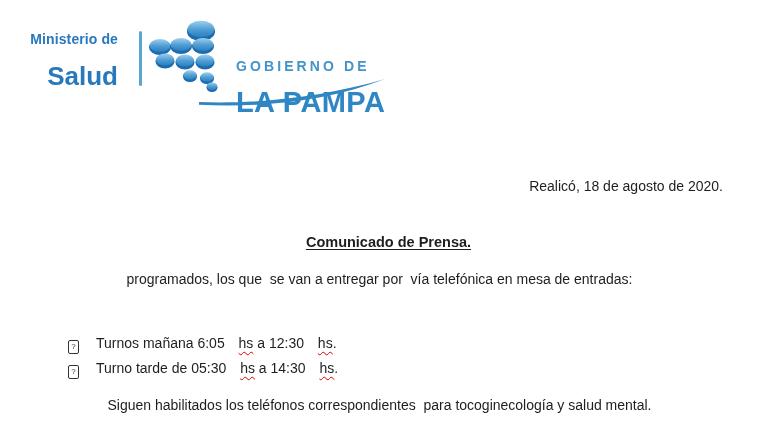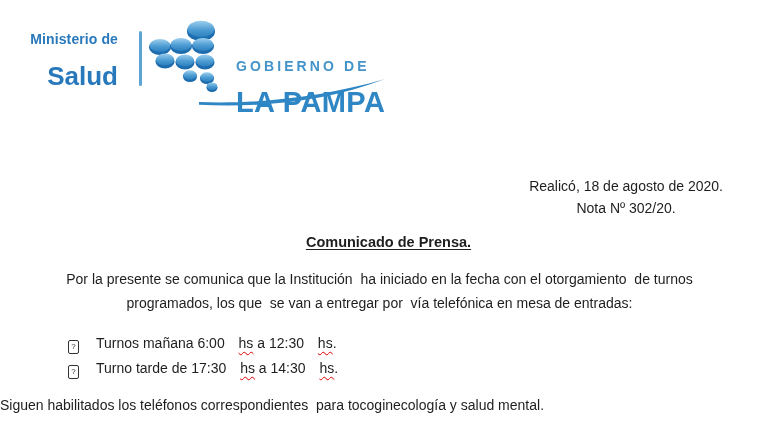--- a/index.html
+++ b/index.html
@@ -29,21 +29,21 @@
   .stones { position: absolute; left: 148px; top: 10px; }
 
   .gov { position: absolute; left: 236px; top: 33px; }
   .gov-l1 { font-size: 14px; font-weight: 600; letter-spacing: 3.1px; color: #4493c9; margin-top: 25px; }
   .gov-l2 { font-size: 29px; font-weight: 800; line-height: 1.0; margin-top: 14px; letter-spacing: 0.4px; color: #2e86c4; }
 
   .swoosh { position: absolute; left: 196px; top: 76px; }
 
   
   .dateblock {
-    position: absolute; right: 36px; top: 176px; text-align: center;
+    position: absolute; right: 36px; top: 176px; text-align: left;
     font-size: 14px; line-height: 21.5px;
   }
   .doc-title {
     position: absolute; left: 0; right: 0; top: 234px; text-align: center;
     font-size: 14.5px; font-weight: 700;
     text-decoration: underline; text-underline-offset: 2px; margin-left: 18px;
   }
   .para {
     position: absolute; left: 0; right: 0; top: 268px; text-align: center;
     font-size: 14px; line-height: 23.5px;
@@ -57,21 +57,21 @@
     font-size: 8px; line-height: 12px; text-align: center;
     margin-right: 17px; vertical-align: -1px; font-weight: 400;
     white-space: normal; color: #333;
   }
   .misspelled {
     text-decoration: underline; text-decoration-style: wavy;
     text-decoration-color: #e00000; text-decoration-thickness: 1px;
     text-underline-offset: 3px; text-decoration-skip-ink: none; padding-left: 10px;
   }
   .closing {
-    position: absolute; left: 0; right: 0; top: 397px; 
+    position: absolute; left: 0; right: 0; top: 397px; text-align: center;
     font-size: 14px; white-space: pre;
   }
 </style>
 </head>
 <body>
 
 <div class="page">
 
   <div>
     <div class="ministry">
@@ -125,31 +125,29 @@
 
     <svg class="swoosh" width="192" height="30" viewBox="0 0 192 30" aria-hidden="true">
       <path d="M3,26 C 58,28.5 128,21 189,3 C 130,26 60,32 3,28.8 Z" fill="#2e86c4"></path>
     </svg>
   </div>
 
   <div>
 
     <div class="dateblock">
       <div>Realicó, 18 de agosto de 2020.</div>
-      <div>Nota Nº 302/20.</div>
     </div>
 
     <div class="doc-title">Comunicado de Prensa.</div>
 
     <div class="para">
-      <div class="pline">Por la presente se comunica que la Institución  ha iniciado en la fecha con el otorgamiento  de turnos</div>
       <div class="pline">programados, los que  se van a entregar por  vía telefónica en mesa de entradas:</div>
     </div>
 
     <div class="bullets">
-        <div class="bullet-item"><span class="tofu">?</span><span><span>Turnos mañana 6:00 </span><span class="misspelled">hs</span><span> a 12:30 </span><span class="misspelled">hs</span><span>.</span></span></div>
-        <div class="bullet-item"><span class="tofu">?</span><span><span>Turno tarde de 17:30 </span><span class="misspelled">hs</span><span> a 14:30 </span><span class="misspelled">hs</span><span>.</span></span></div>
+        <div class="bullet-item"><span class="tofu">?</span><span><span>Turnos mañana 6:05 </span><span class="misspelled">hs</span><span> a 12:30 </span><span class="misspelled">hs</span><span>.</span></span></div>
+        <div class="bullet-item"><span class="tofu">?</span><span><span>Turno tarde de 05:30 </span><span class="misspelled">hs</span><span> a 14:30 </span><span class="misspelled">hs</span><span>.</span></span></div>
       </div>
 
     <div class="closing">Siguen habilitados los teléfonos correspondientes  para tocoginecología y salud mental.</div>
 
   </div>
 </div>
 
 </body></html>

